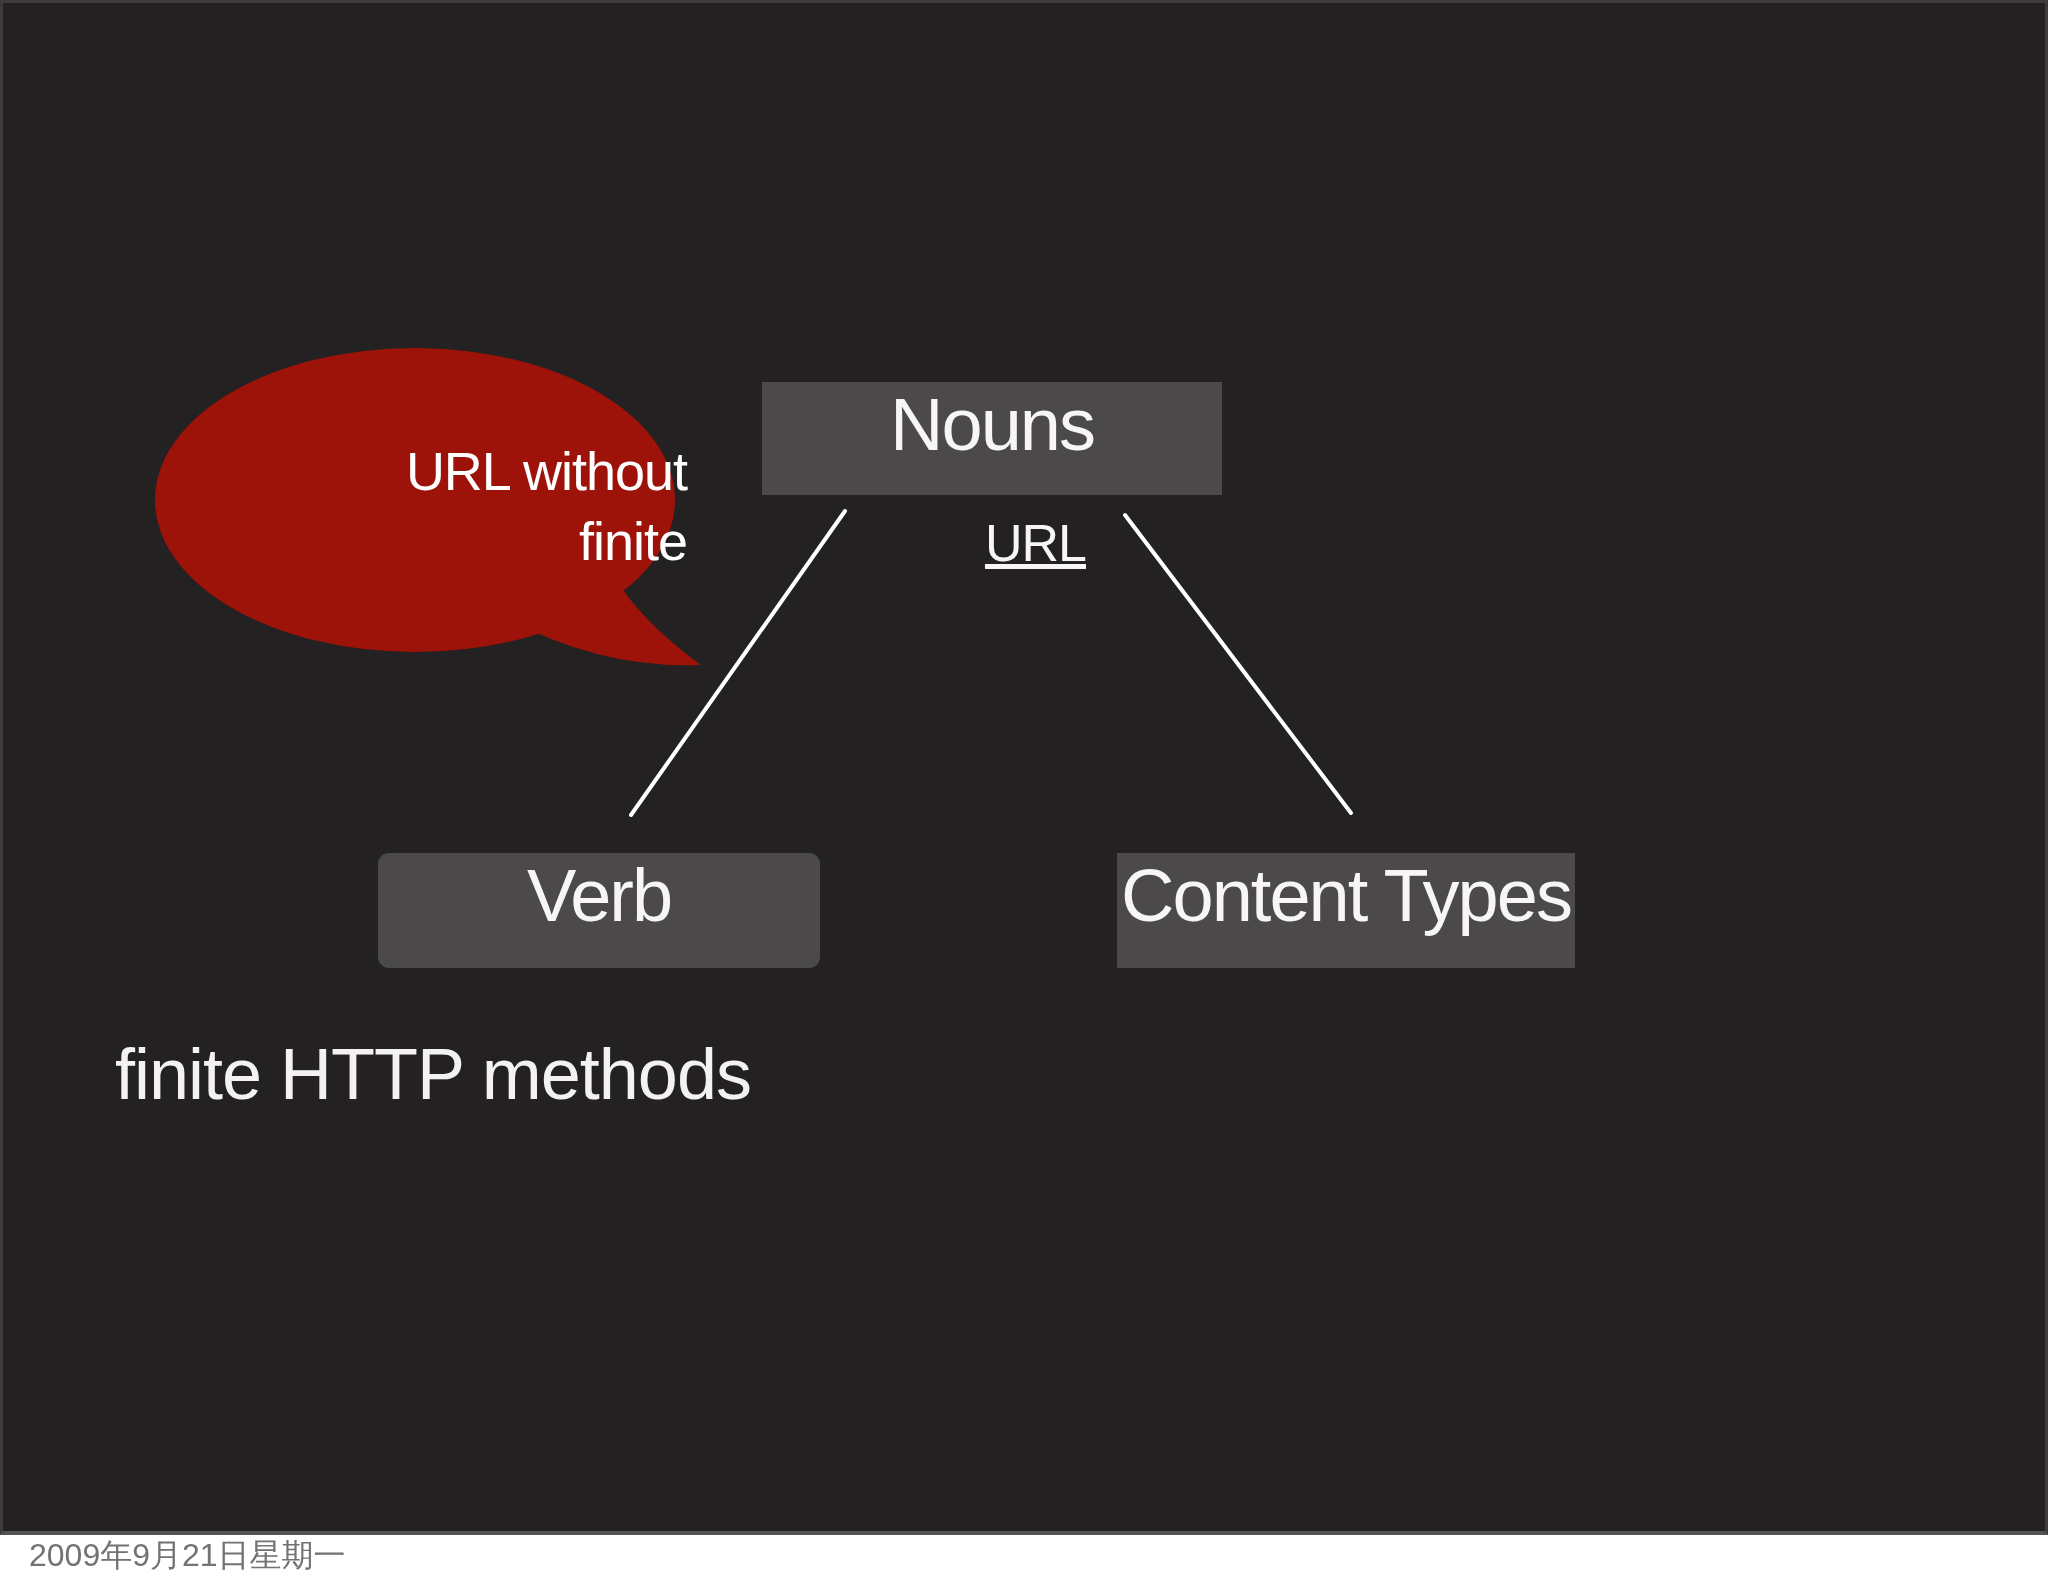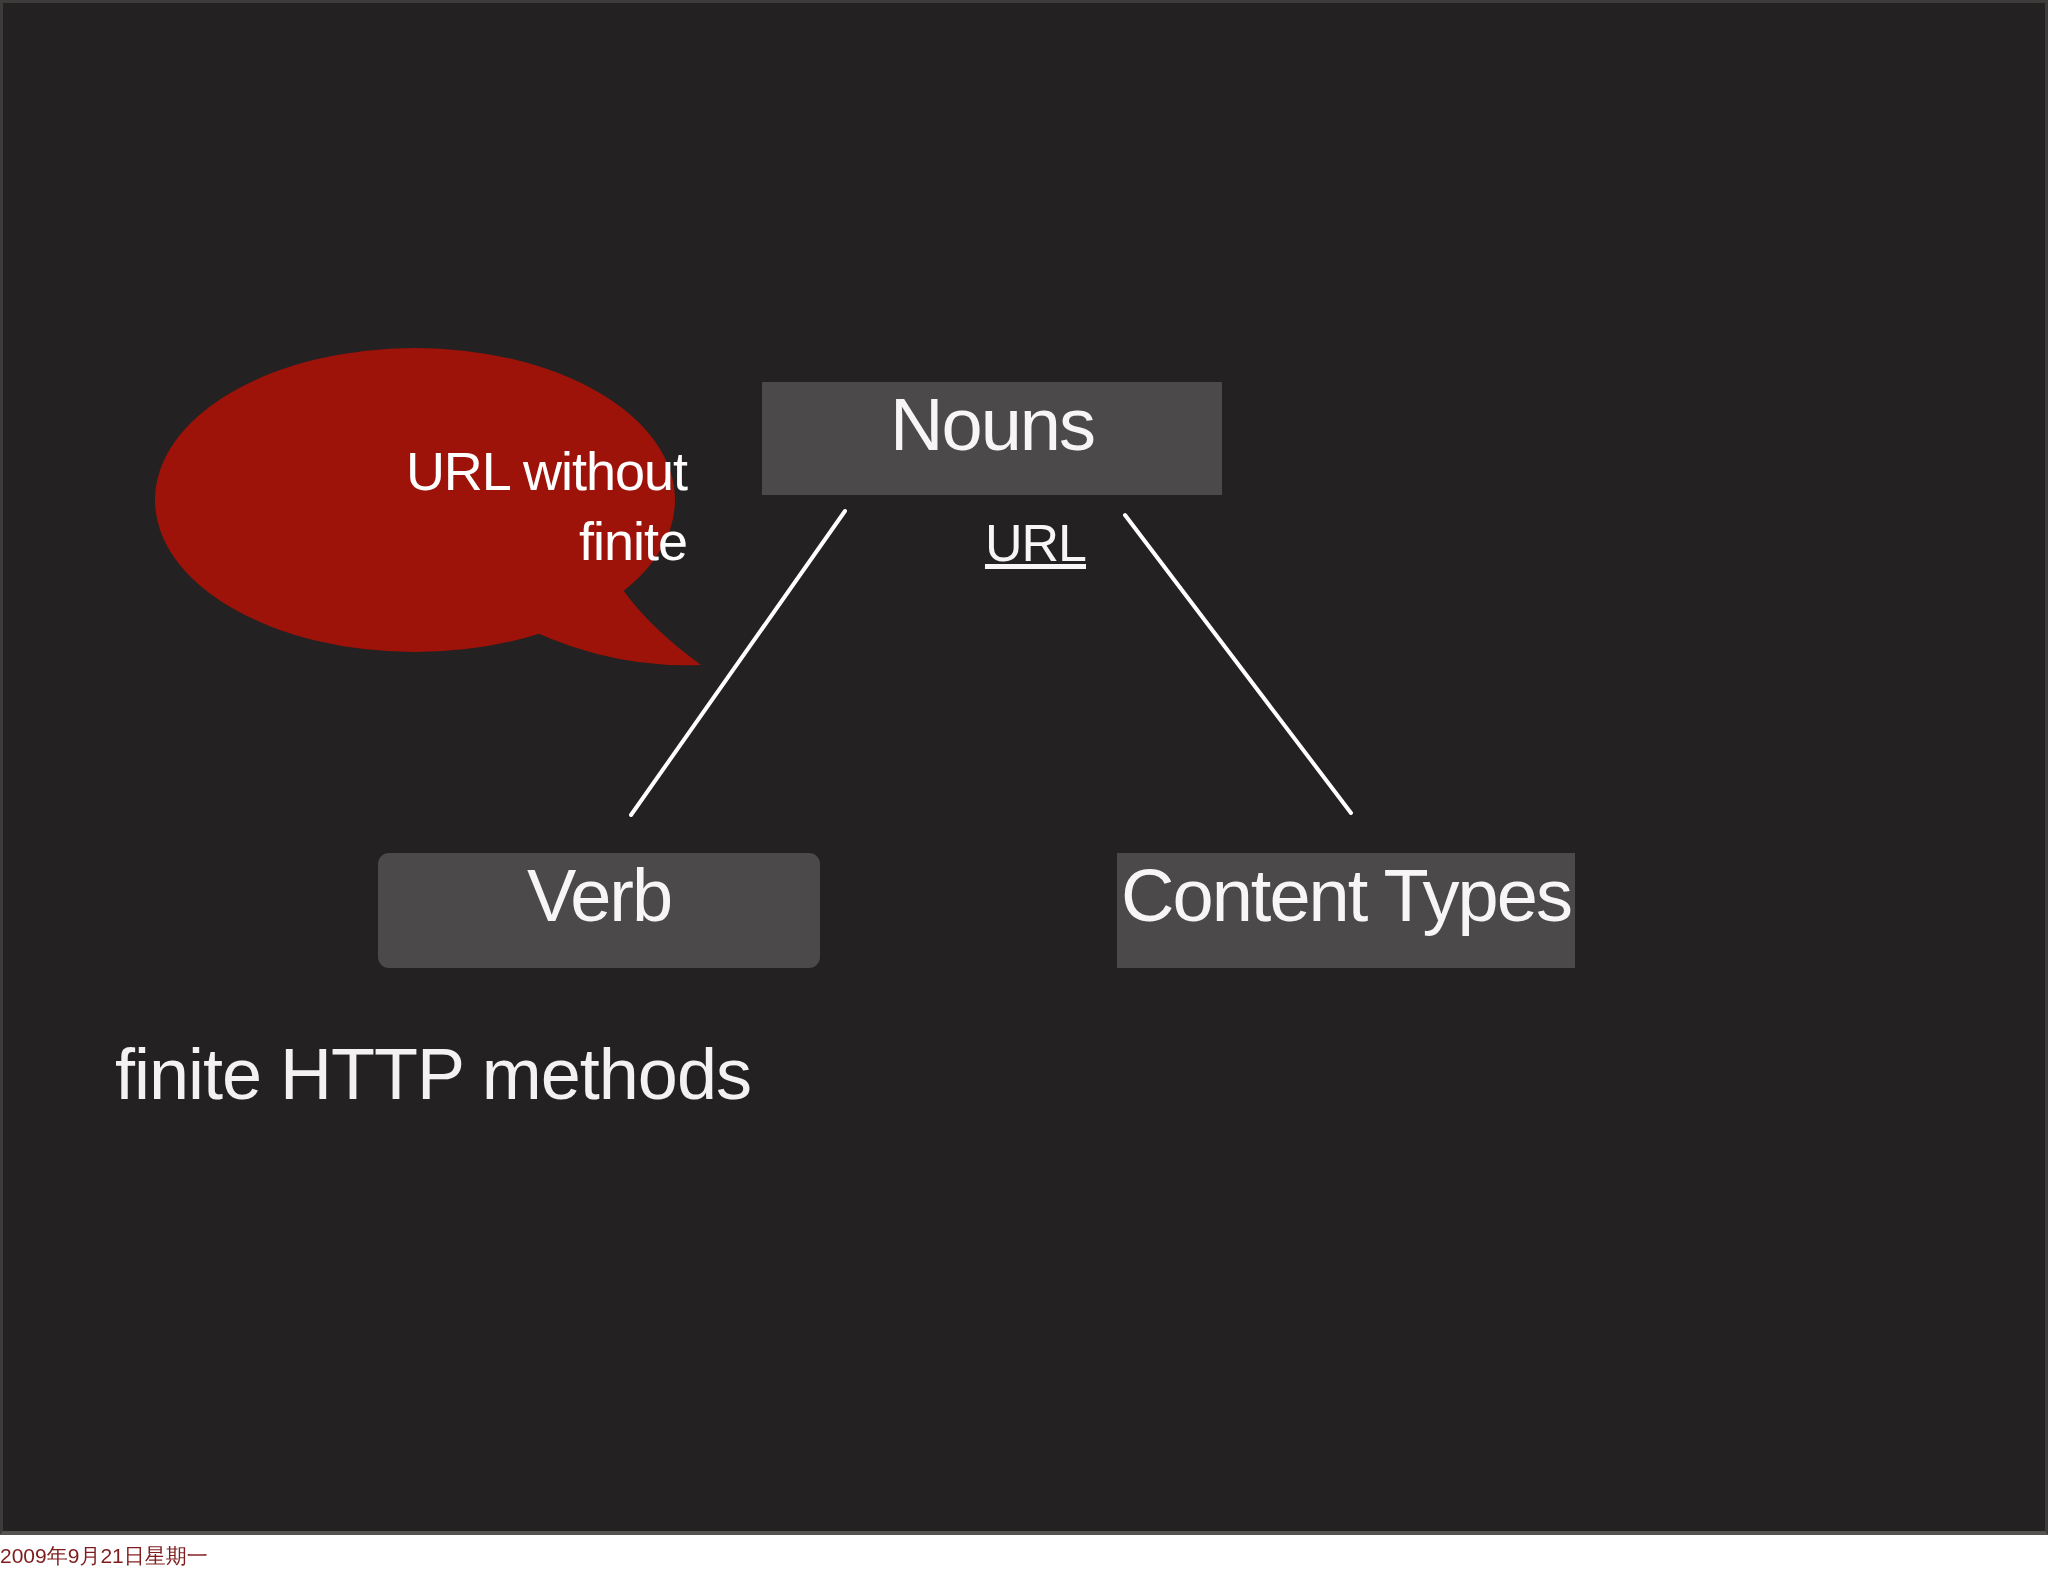--- a/index.html
+++ b/index.html
@@ -87,23 +87,23 @@
   .footer {
     position: absolute;
     left: 0; top: 1535px;
     width: 2048px;
     height: 41px;
     background: #ffffff;
     display: flex;
     align-items: center;
   }
   .footer .date {
-    margin-left: 0;
-    font-size: 21px;
-    color: #7f1d1d;
+    margin-left: 29px;
+    font-size: 32px;
+    color: #737373;
     white-space: nowrap;
   }
 </style>
 </head>
 <body>
 
 <div class="page">
 
   <div class="slide">
 

